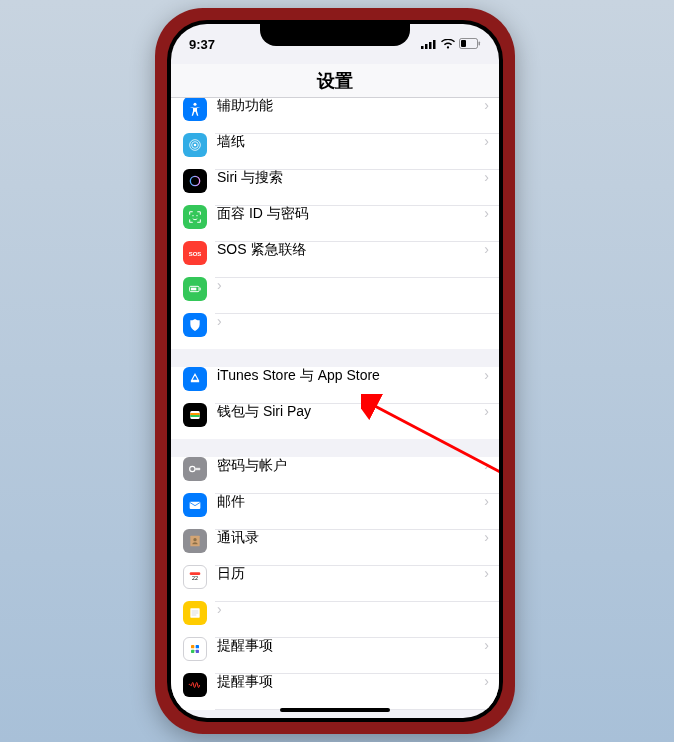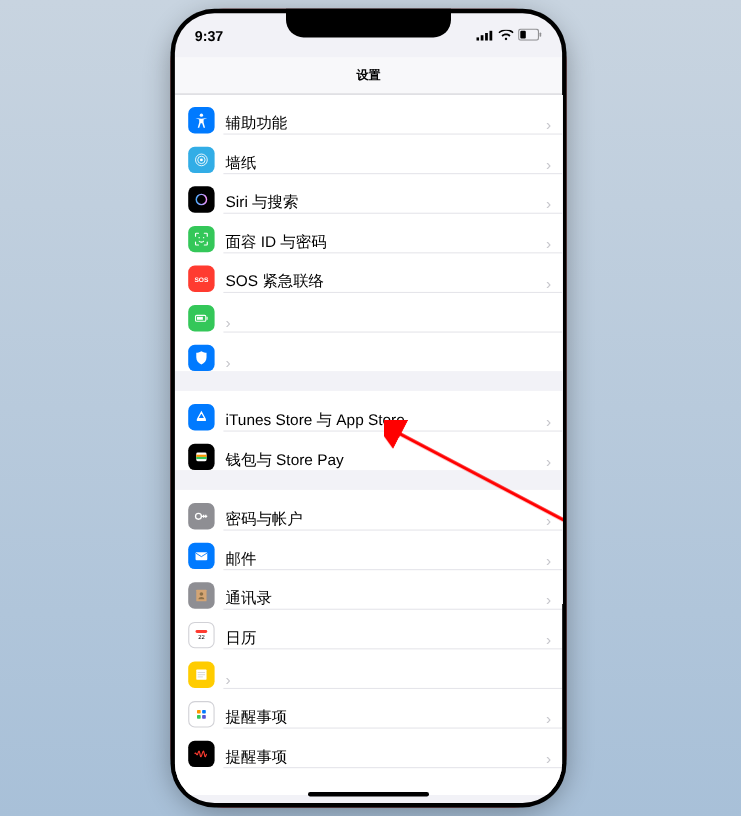--- a/index.html
+++ b/index.html
@@ -12,20 +12,21 @@
     overflow: hidden;
   }
   .phone {
     position: absolute;
     left: 155px;
     top: 8px;
     width: 360px;
     height: 726px;
     background: #8b1a1a;
     border-radius: 48px;
+    padding: 12px;
     box-shadow: 0 6px 24px rgba(0,0,0,0.3);
   }
   .bezel {
     width: 100%;
     height: 100%;
     background: #000;
     border-radius: 40px;
     padding: 4px;
     position: relative;
   }
@@ -69,37 +70,37 @@
   }
   .nav-bar {
     height: 34px;
     display: flex;
     align-items: center;
     justify-content: center;
     border-bottom: 0.5px solid #d1d1d6;
     background: #f8f8fa;
   }
   .nav-title {
-    font-size: 11px;
+    font-size: 18px;
     font-weight: 600;
     color: #000;
   }
   .list {
     background: #f2f2f7;
     overflow-y: auto;
     height: calc(100% - 82px);
   }
   .group {
     background: #fff;
     margin-bottom: 18px;
   }
   .group:first-child { margin-top: -1px; }
   .row {
     display: flex;
-    align-items: flex-end;
+    align-items: flex-start;
     height: 36px;
     padding-left: 12px;
     position: relative;
   }
   .row + .row::before {
     content: "";
     position: absolute;
     top: 0;
     left: 44px;
     right: 0;
@@ -279,21 +280,21 @@
               <span class="chev">›</span>
             </div>
             <div class="row">
               <span class="icon-wrap bg-black">
                 <svg viewBox="0 0 24 24">
                   <rect x="5" y="6" width="14" height="12" rx="2" fill="#fff"></rect>
                   <rect x="5" y="9" width="14" height="3" fill="#ff9500"></rect>
                   <rect x="5" y="12" width="14" height="3" fill="#34c759"></rect>
                 </svg>
               </span>
-              <span class="row-label">钱包与 Store Pay</span>
+              <span class="row-label">钱包与 Siri Pay</span>
               <span class="chev">›</span>
             </div>
           </div>
           <div class="group">
             <div class="row">
               <span class="icon-wrap bg-gray">
                 <svg viewBox="0 0 24 24">
                   <circle cx="8" cy="12" r="4" fill="none" stroke="#fff" stroke-width="1.8"></circle>
                   <path d="M12 12h8m-2-2v4m-3-4v4" stroke="#fff" stroke-width="1.8"></path>
                 </svg>

